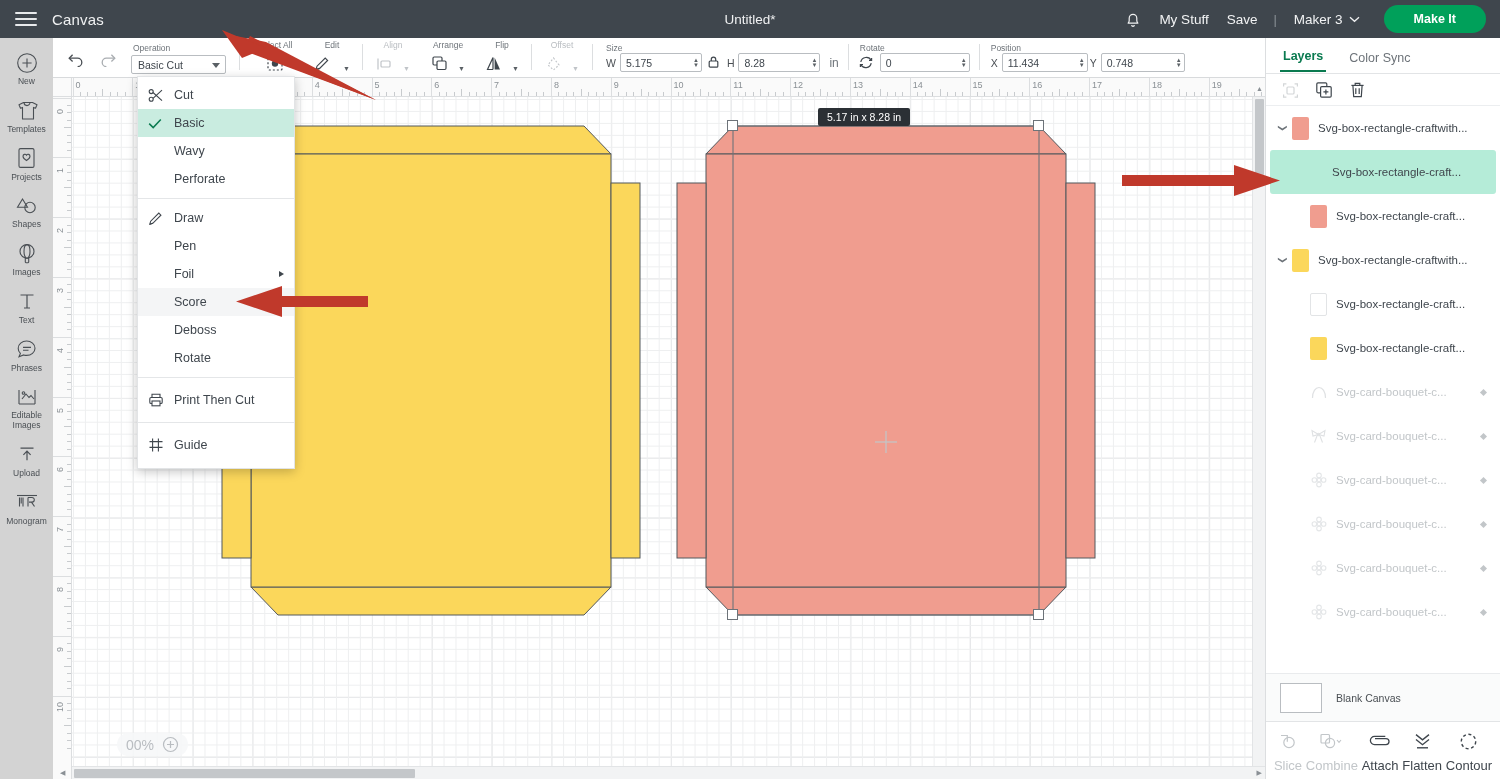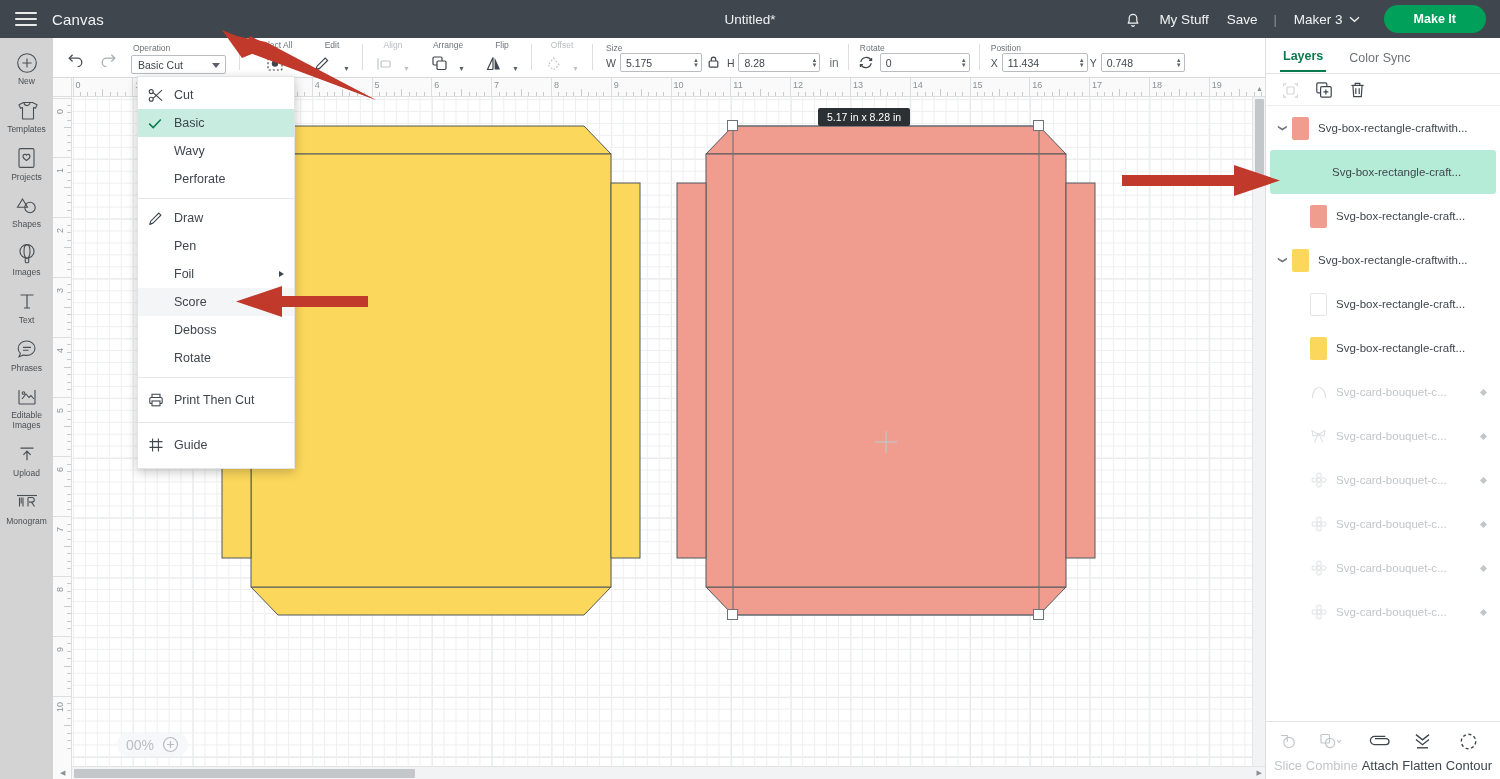--- a/index.html
+++ b/index.html
@@ -1132,20 +1132,24 @@
               <circle cx="8" cy="8" r="1.8"></circle>
             </svg>
           </span>
           <span class="lr-name">Svg-card-bouquet-c...</span>
           <span class="lr-right">
             <span class="dot"></span>
           </span>
         </div>
       </div>
 
+    <div class="rp-canvas-row">
+      <div class="rp-canvas-sw"></div>
+      <div class="rp-canvas-lbl">Blank Canvas</div>
+    </div>
 
     <div class="rp-bottom">
       <div class="rp-b-btn dis">
         <span class="bi">
           <svg width="19" height="19" viewBox="0 0 19 19" fill="none" stroke="#c2c6c9" stroke-width="1.2">
               <path d="M3 3.5h6.3v6.3"></path>
               <circle cx="11" cy="10.5" r="5.2"></circle>
               <path d="M9.3 9.8h-.1"></path>
             </svg>
         </span>

